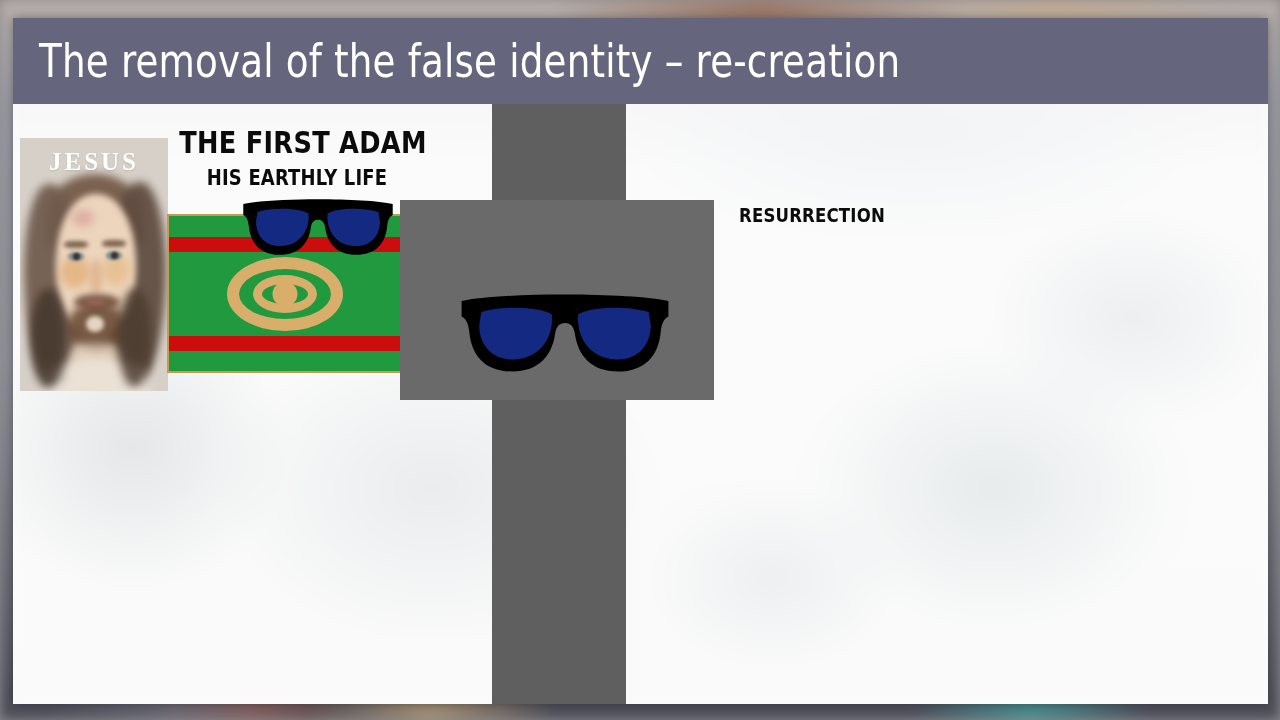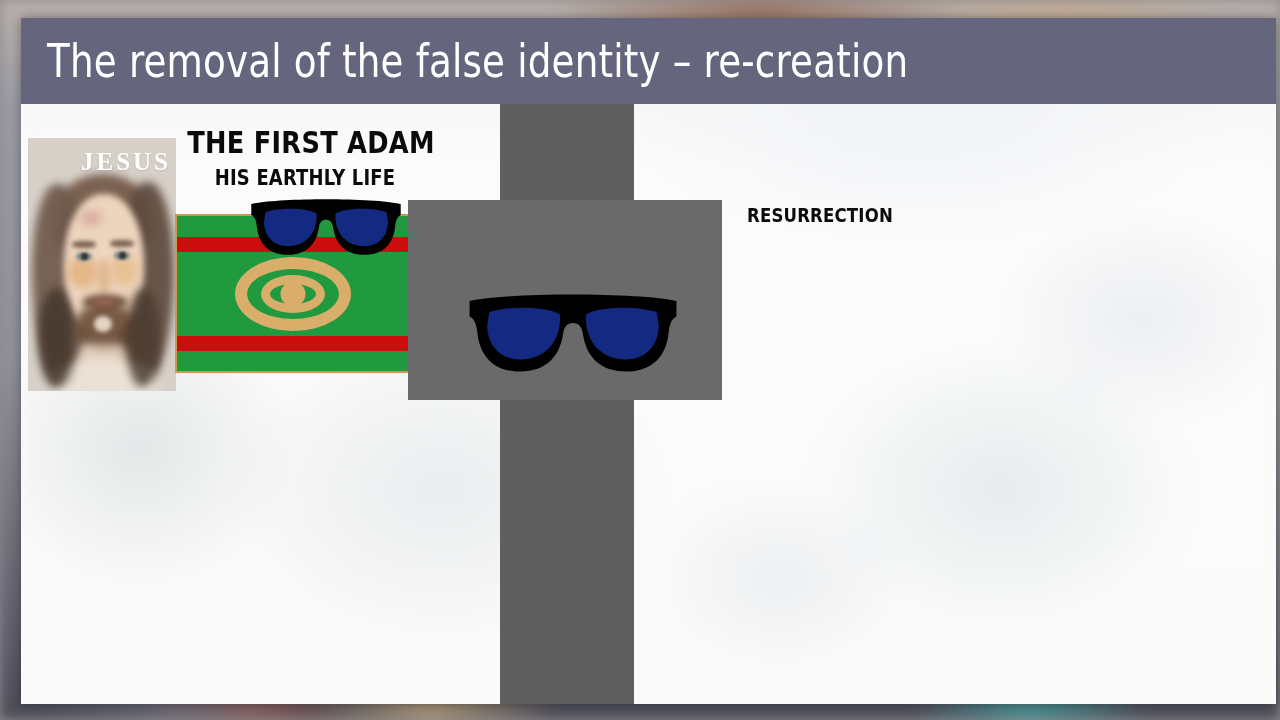--- a/index.html
+++ b/index.html
@@ -24,21 +24,20 @@
       linear-gradient(180deg,#b9b0ab 0%,#9a9aa4 14%,#8f8f99 50%,#5e5e6b 88%,#4c4c58 100%);
     filter:blur(6px);
   }
 
   
   .slide{
     position:absolute;left:13px;top:18px;width:1255px;height:686px;
     background:#fafafa;
     box-shadow:0 0 10px rgba(0,0,0,.35);
     overflow:hidden;
-    margin-left:8px;
   }
   
   .slide-texture{
     position:absolute;inset:0;
     background:
       radial-gradient(ellipse 220px 200px at 120px 430px, rgba(210,214,216,.55), rgba(255,255,255,0) 72%),
       radial-gradient(ellipse 300px 220px at 420px 470px, rgba(214,218,221,.45), rgba(255,255,255,0) 72%),
       radial-gradient(ellipse 260px 200px at 980px 470px, rgba(212,220,222,.5), rgba(255,255,255,0) 72%),
       radial-gradient(ellipse 200px 150px at 1120px 300px, rgba(216,220,226,.4), rgba(255,255,255,0) 72%),
       radial-gradient(ellipse 180px 130px at 760px 560px, rgba(218,222,226,.4), rgba(255,255,255,0) 72%),
@@ -65,21 +64,20 @@
   .jesus-card{
     position:absolute;left:7px;top:120px;width:148px;height:253px;
     background:#d7d0c8;overflow:hidden;
   }
   .jesus-label{
     position:absolute;top:10px;left:0;width:100%;text-align:center;
     color:#ffffff;font-size:25px;font-weight:700;
     font-family:"Liberation Serif","DejaVu Serif",serif;
     font-variant:small-caps;letter-spacing:3px;z-index:4;
     text-shadow:0 1px 2px rgba(0,0,0,.12);
-    padding-left:24px;
   }
   
   .jesus-face{position:absolute;inset:0;}
   .jf{position:absolute;border-radius:50%;filter:blur(4px);}
   
   .jf.hair-l{left:4px;top:46px;width:56px;height:200px;background:#6f5a4c;opacity:.92;border-radius:45% 55% 40% 60%;}
   .jf.hair-r{right:2px;top:44px;width:58px;height:205px;background:#5f4b3f;opacity:.92;border-radius:55% 45% 60% 40%;}
   .jf.hair-top{left:26px;top:36px;width:98px;height:86px;background:#7a6150;border-radius:50% 50% 30% 30%;}
   .jf.hair-dark1{left:10px;top:150px;width:36px;height:100px;background:#44362c;opacity:.85;border-radius:50%;}
   .jf.hair-dark2{right:16px;top:150px;width:34px;height:98px;background:#4a3a2e;opacity:.8;border-radius:50%;}

